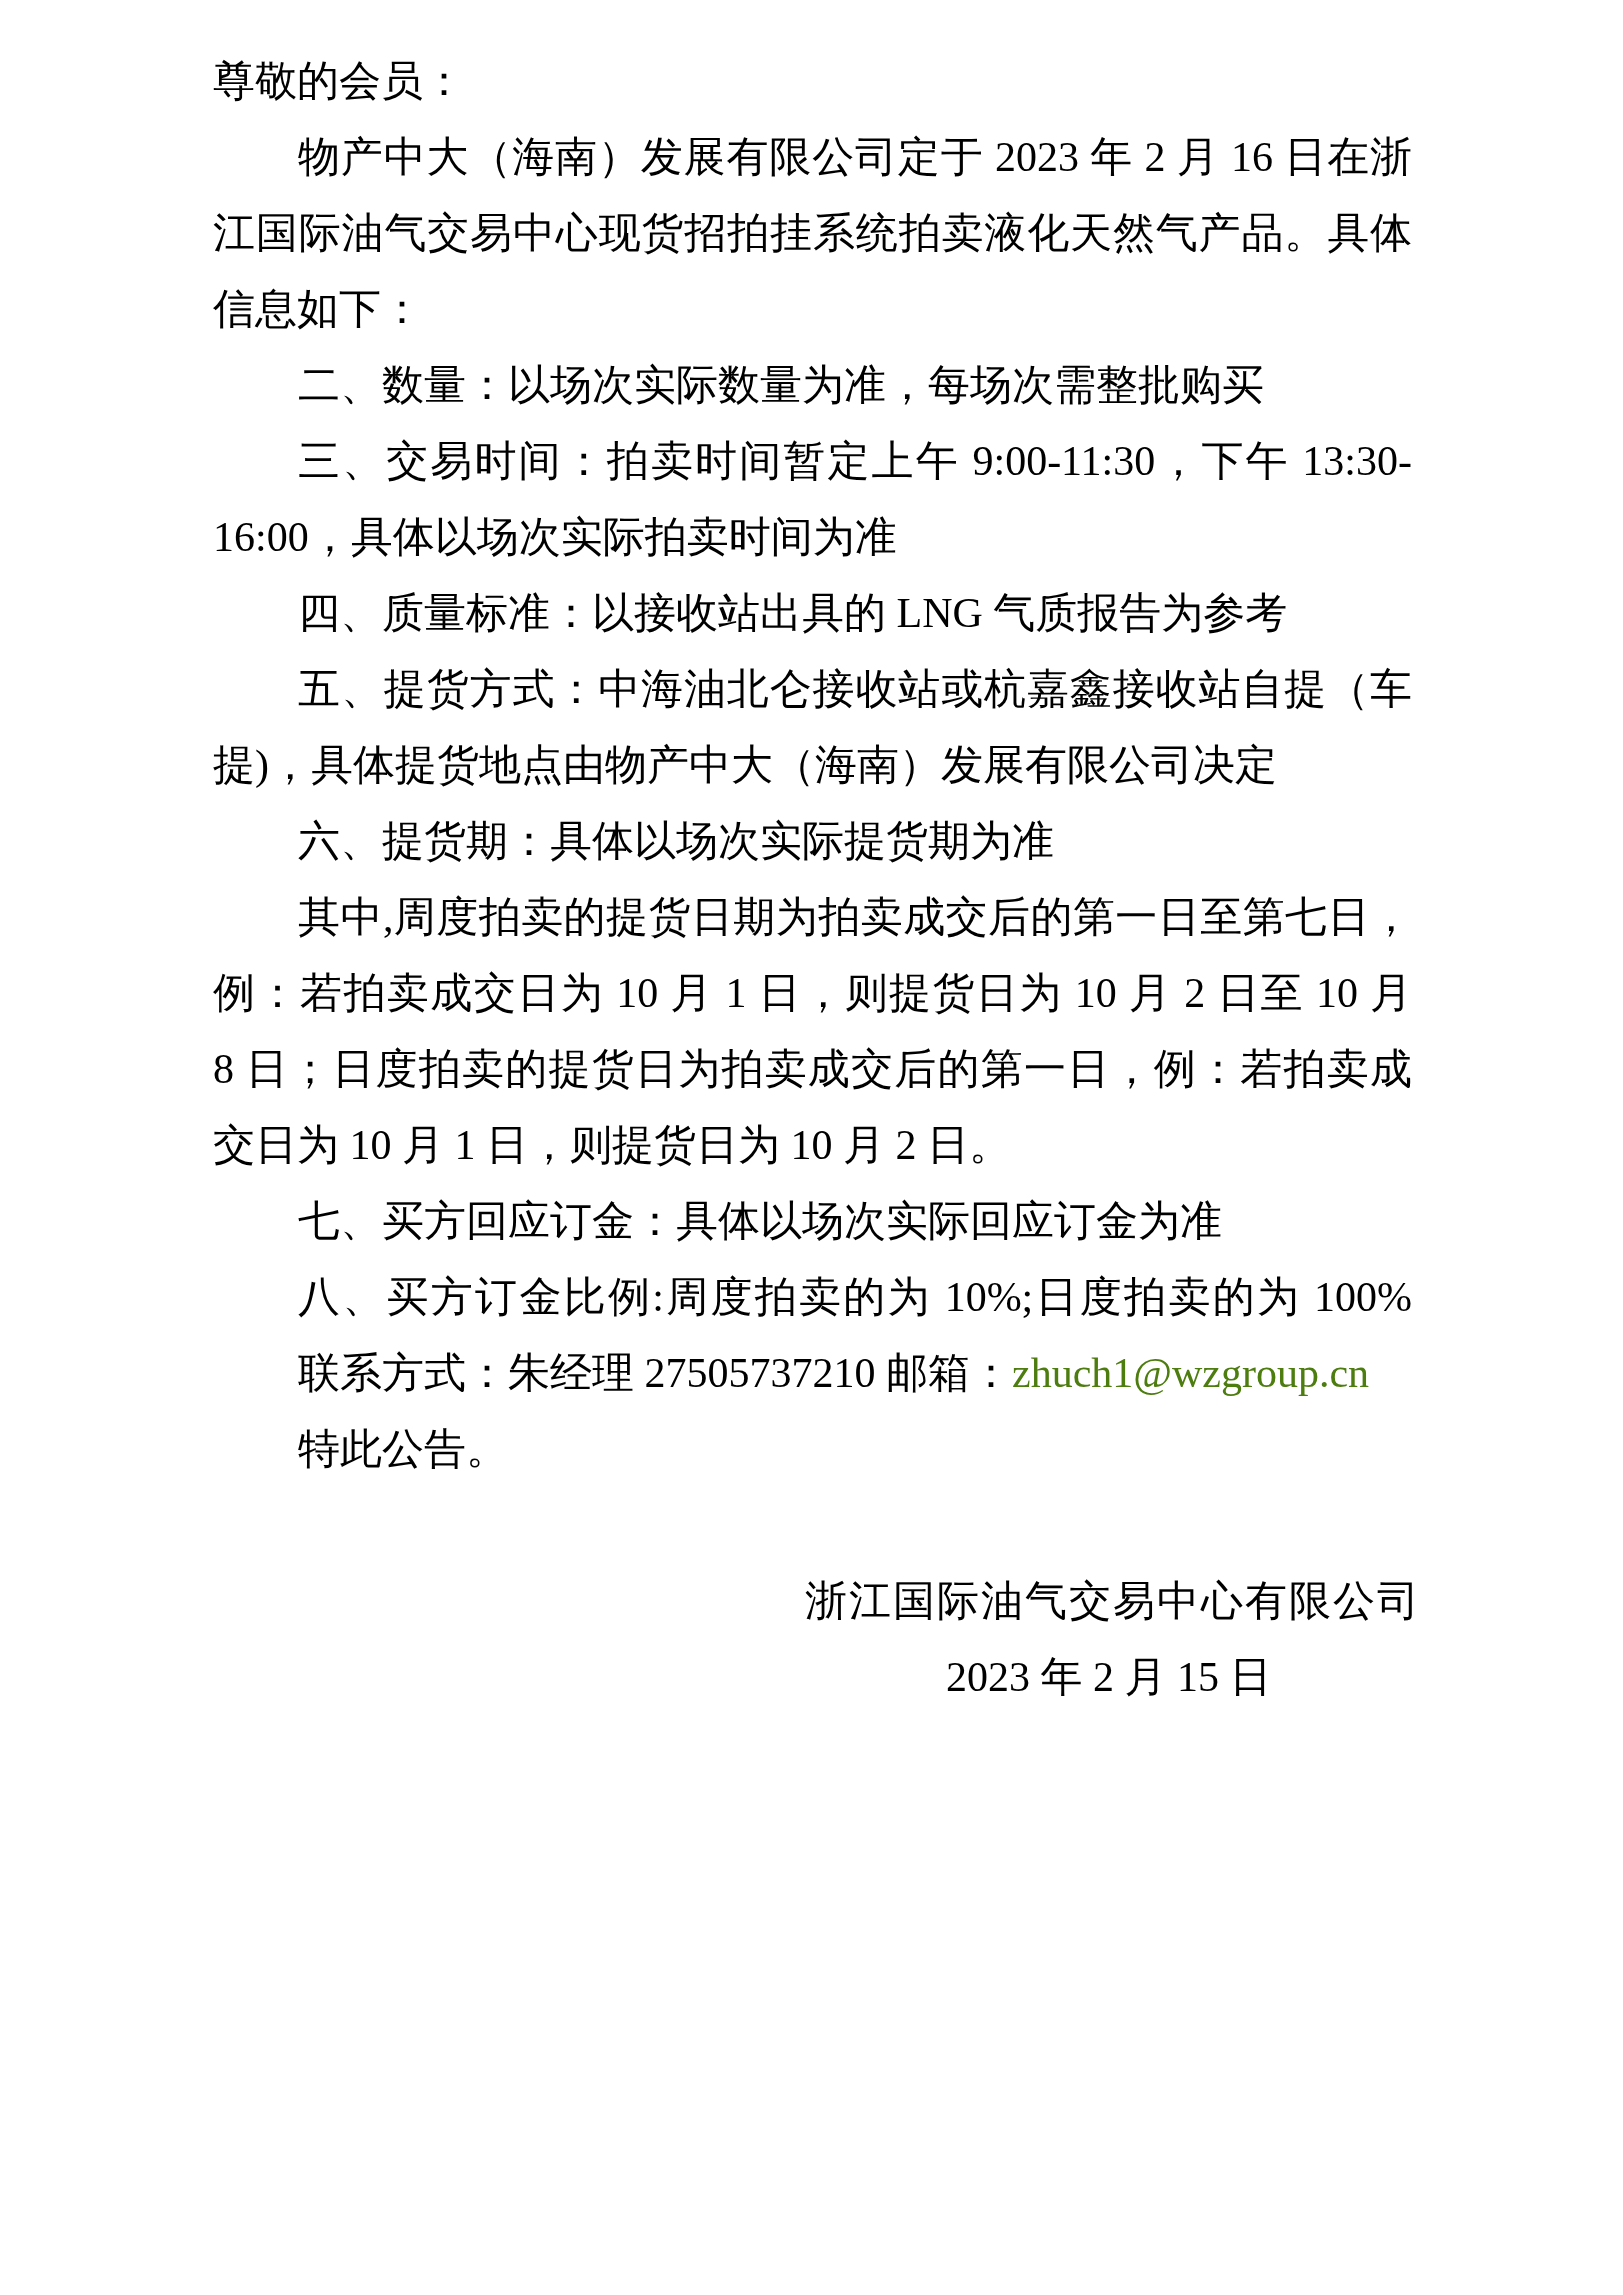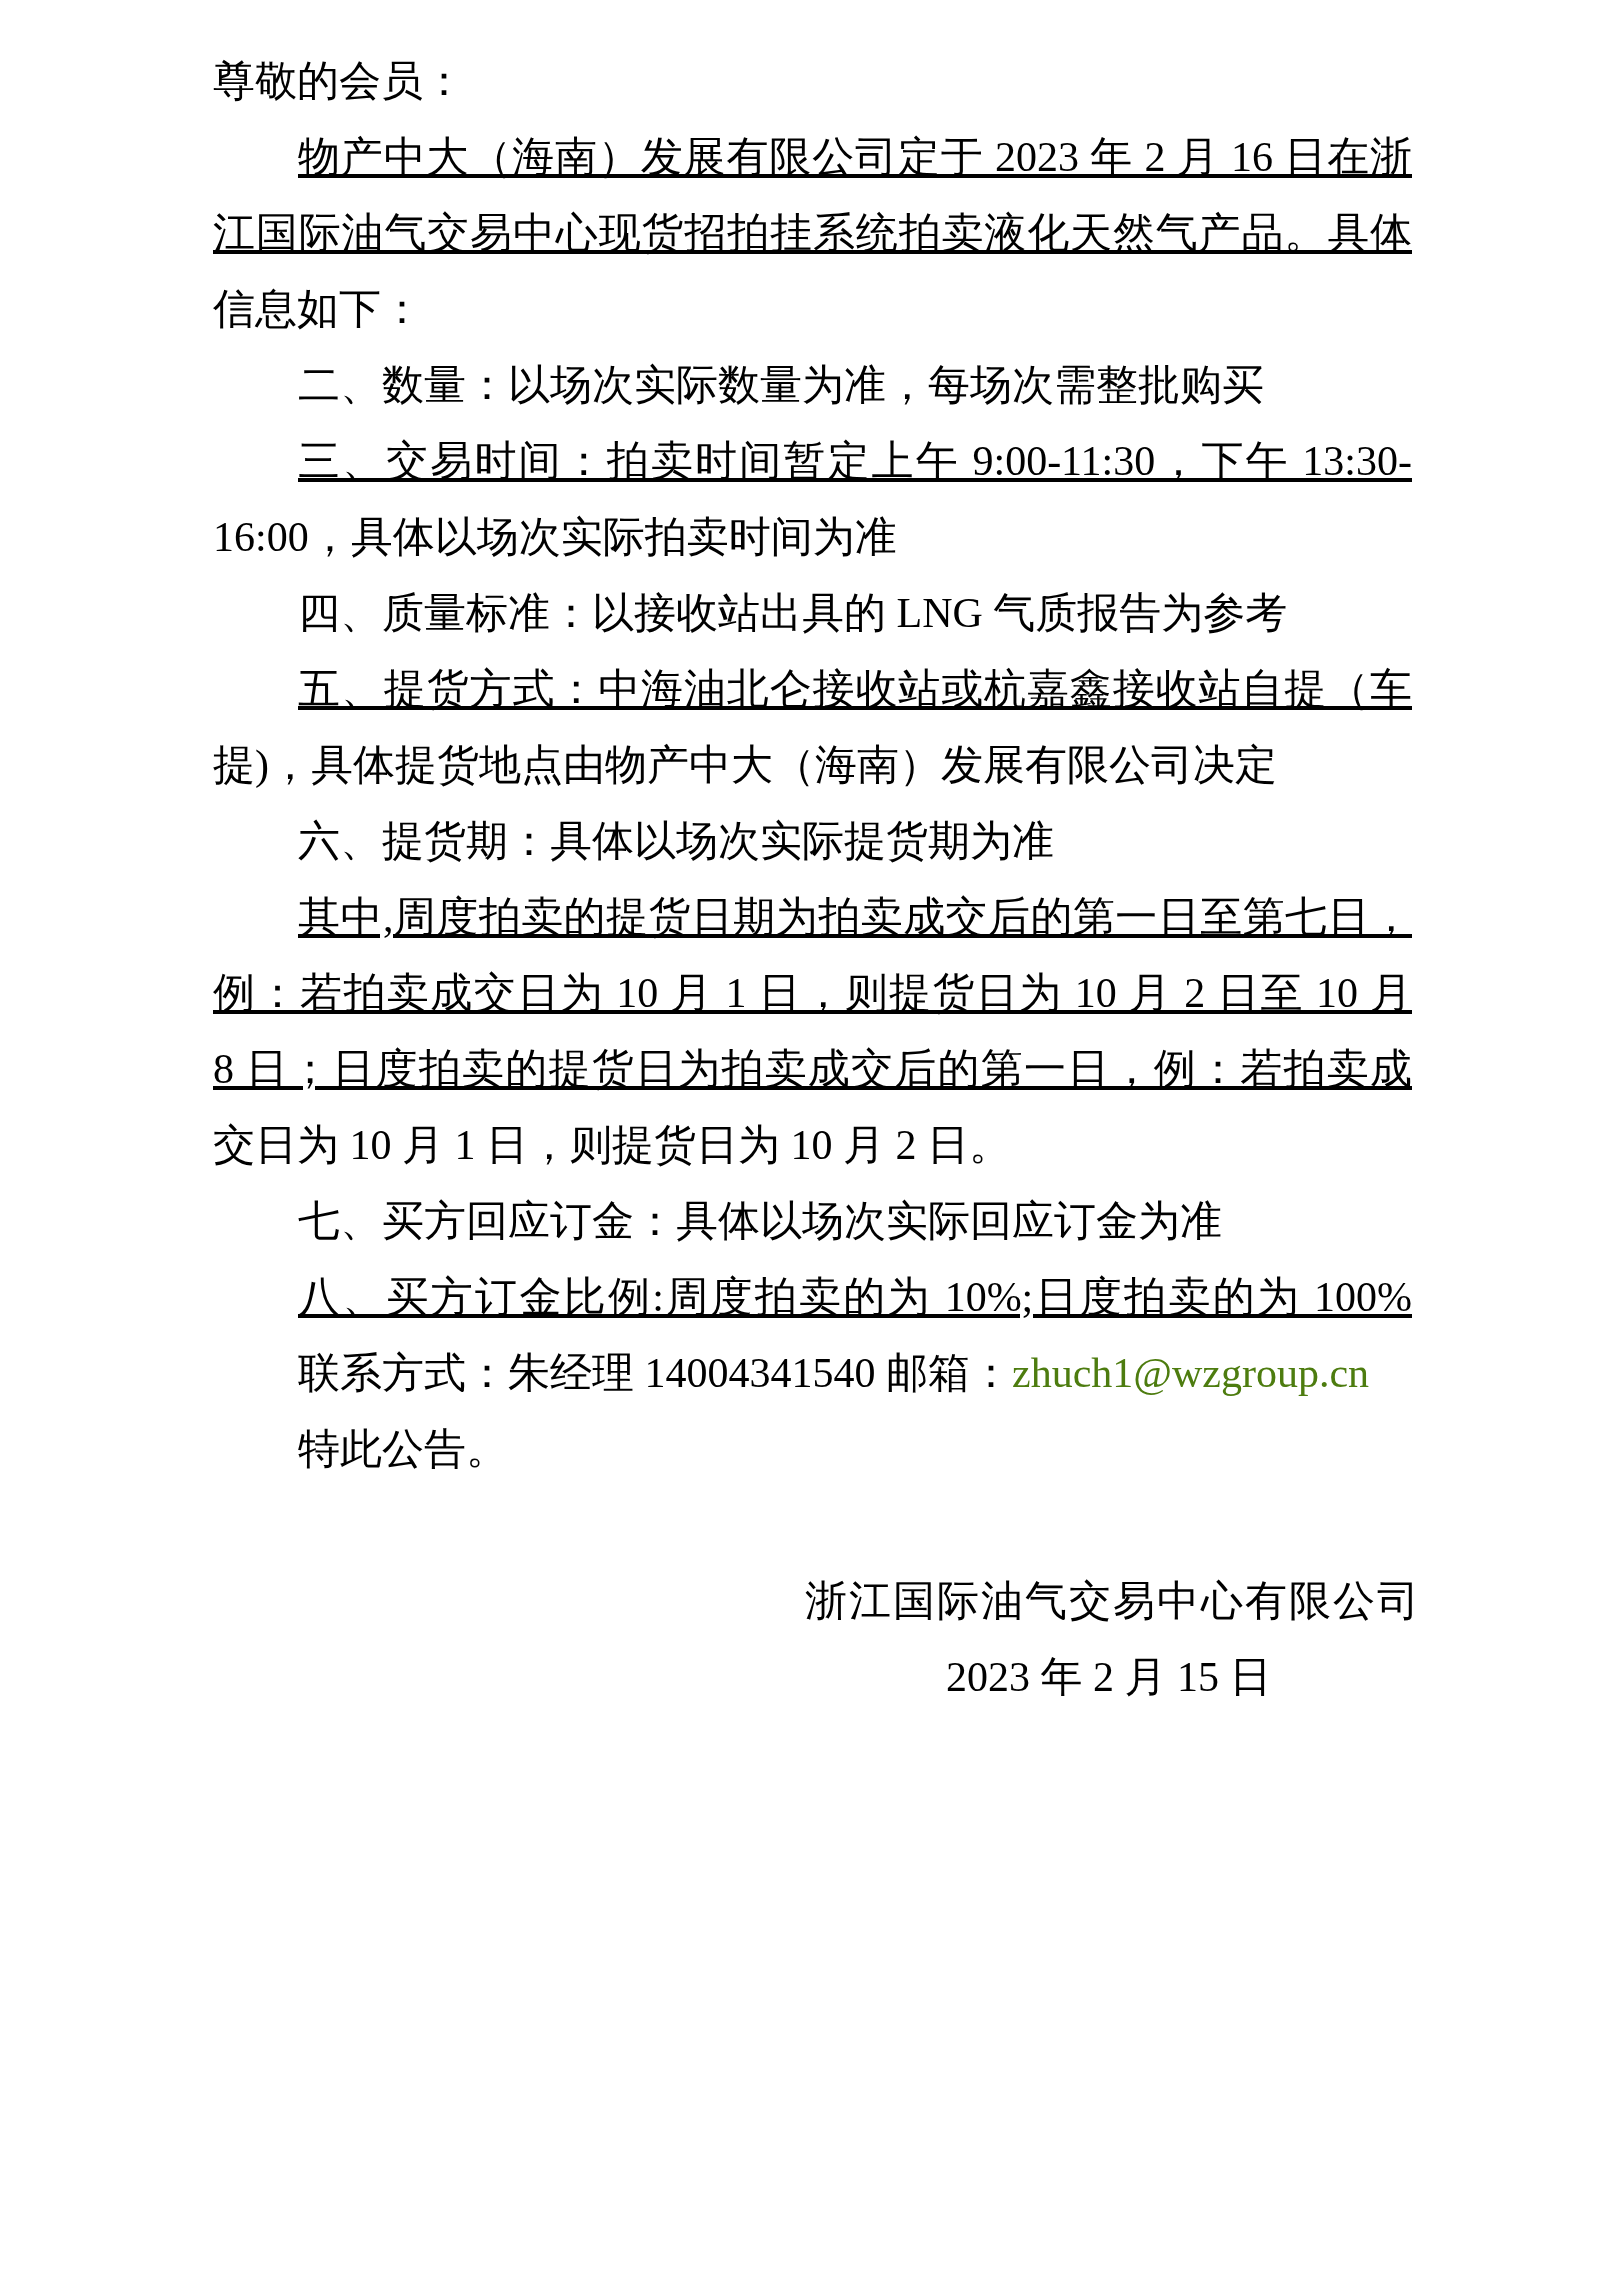--- a/index.html
+++ b/index.html
@@ -28,21 +28,20 @@
     white-space: pre-wrap;
     text-align: left;
   }
   .line.indent {
     text-indent: 85px;
   }
   .line.justify {
     text-align: justify;
     text-align-last: justify;
     text-justify: inter-character;
-    text-decoration: underline;
   }
   .spacer {
     height: 76px;
   }
   .email {
     color: #4d7c0f;
     cursor: pointer;
   }
   .sig-company {
     padding-left: 592px;
@@ -75,21 +74,21 @@
     <div class="line indent">六、提货期：具体以场次实际提货期为准</div>
 
     <div class="line indent justify">其中,周度拍卖的提货日期为拍卖成交后的第一日至第七日，</div>
     <div class="line justify">例：若拍卖成交日为 10 月 1 日，则提货日为 10 月 2 日至 10 月</div>
     <div class="line justify">8 日；日度拍卖的提货日为拍卖成交后的第一日，例：若拍卖成</div>
     <div class="line">交日为 10 月 1 日，则提货日为 10 月 2 日。</div>
 
     <div class="line indent">七、买方回应订金：具体以场次实际回应订金为准</div>
     <div class="line indent justify">八、买方订金比例:周度拍卖的为 10%;日度拍卖的为 100%</div>
 
-    <div class="line indent"><span>联系方式：朱经理 14004341540 邮箱：</span><a class="email">zhuch1@wzgroup.cn</a></div>
+    <div class="line indent"><span>联系方式：朱经理 27505737210 邮箱：</span><a class="email">zhuch1@wzgroup.cn</a></div>
 
     <div class="line indent">特此公告。</div>
 
     <div class="spacer"></div>
 
     <div class="line sig-company">浙江国际油气交易中心有限公司</div>
     <div class="line sig-date">2023 年 2 月 15 日</div>
 
   </div>
 </div>

